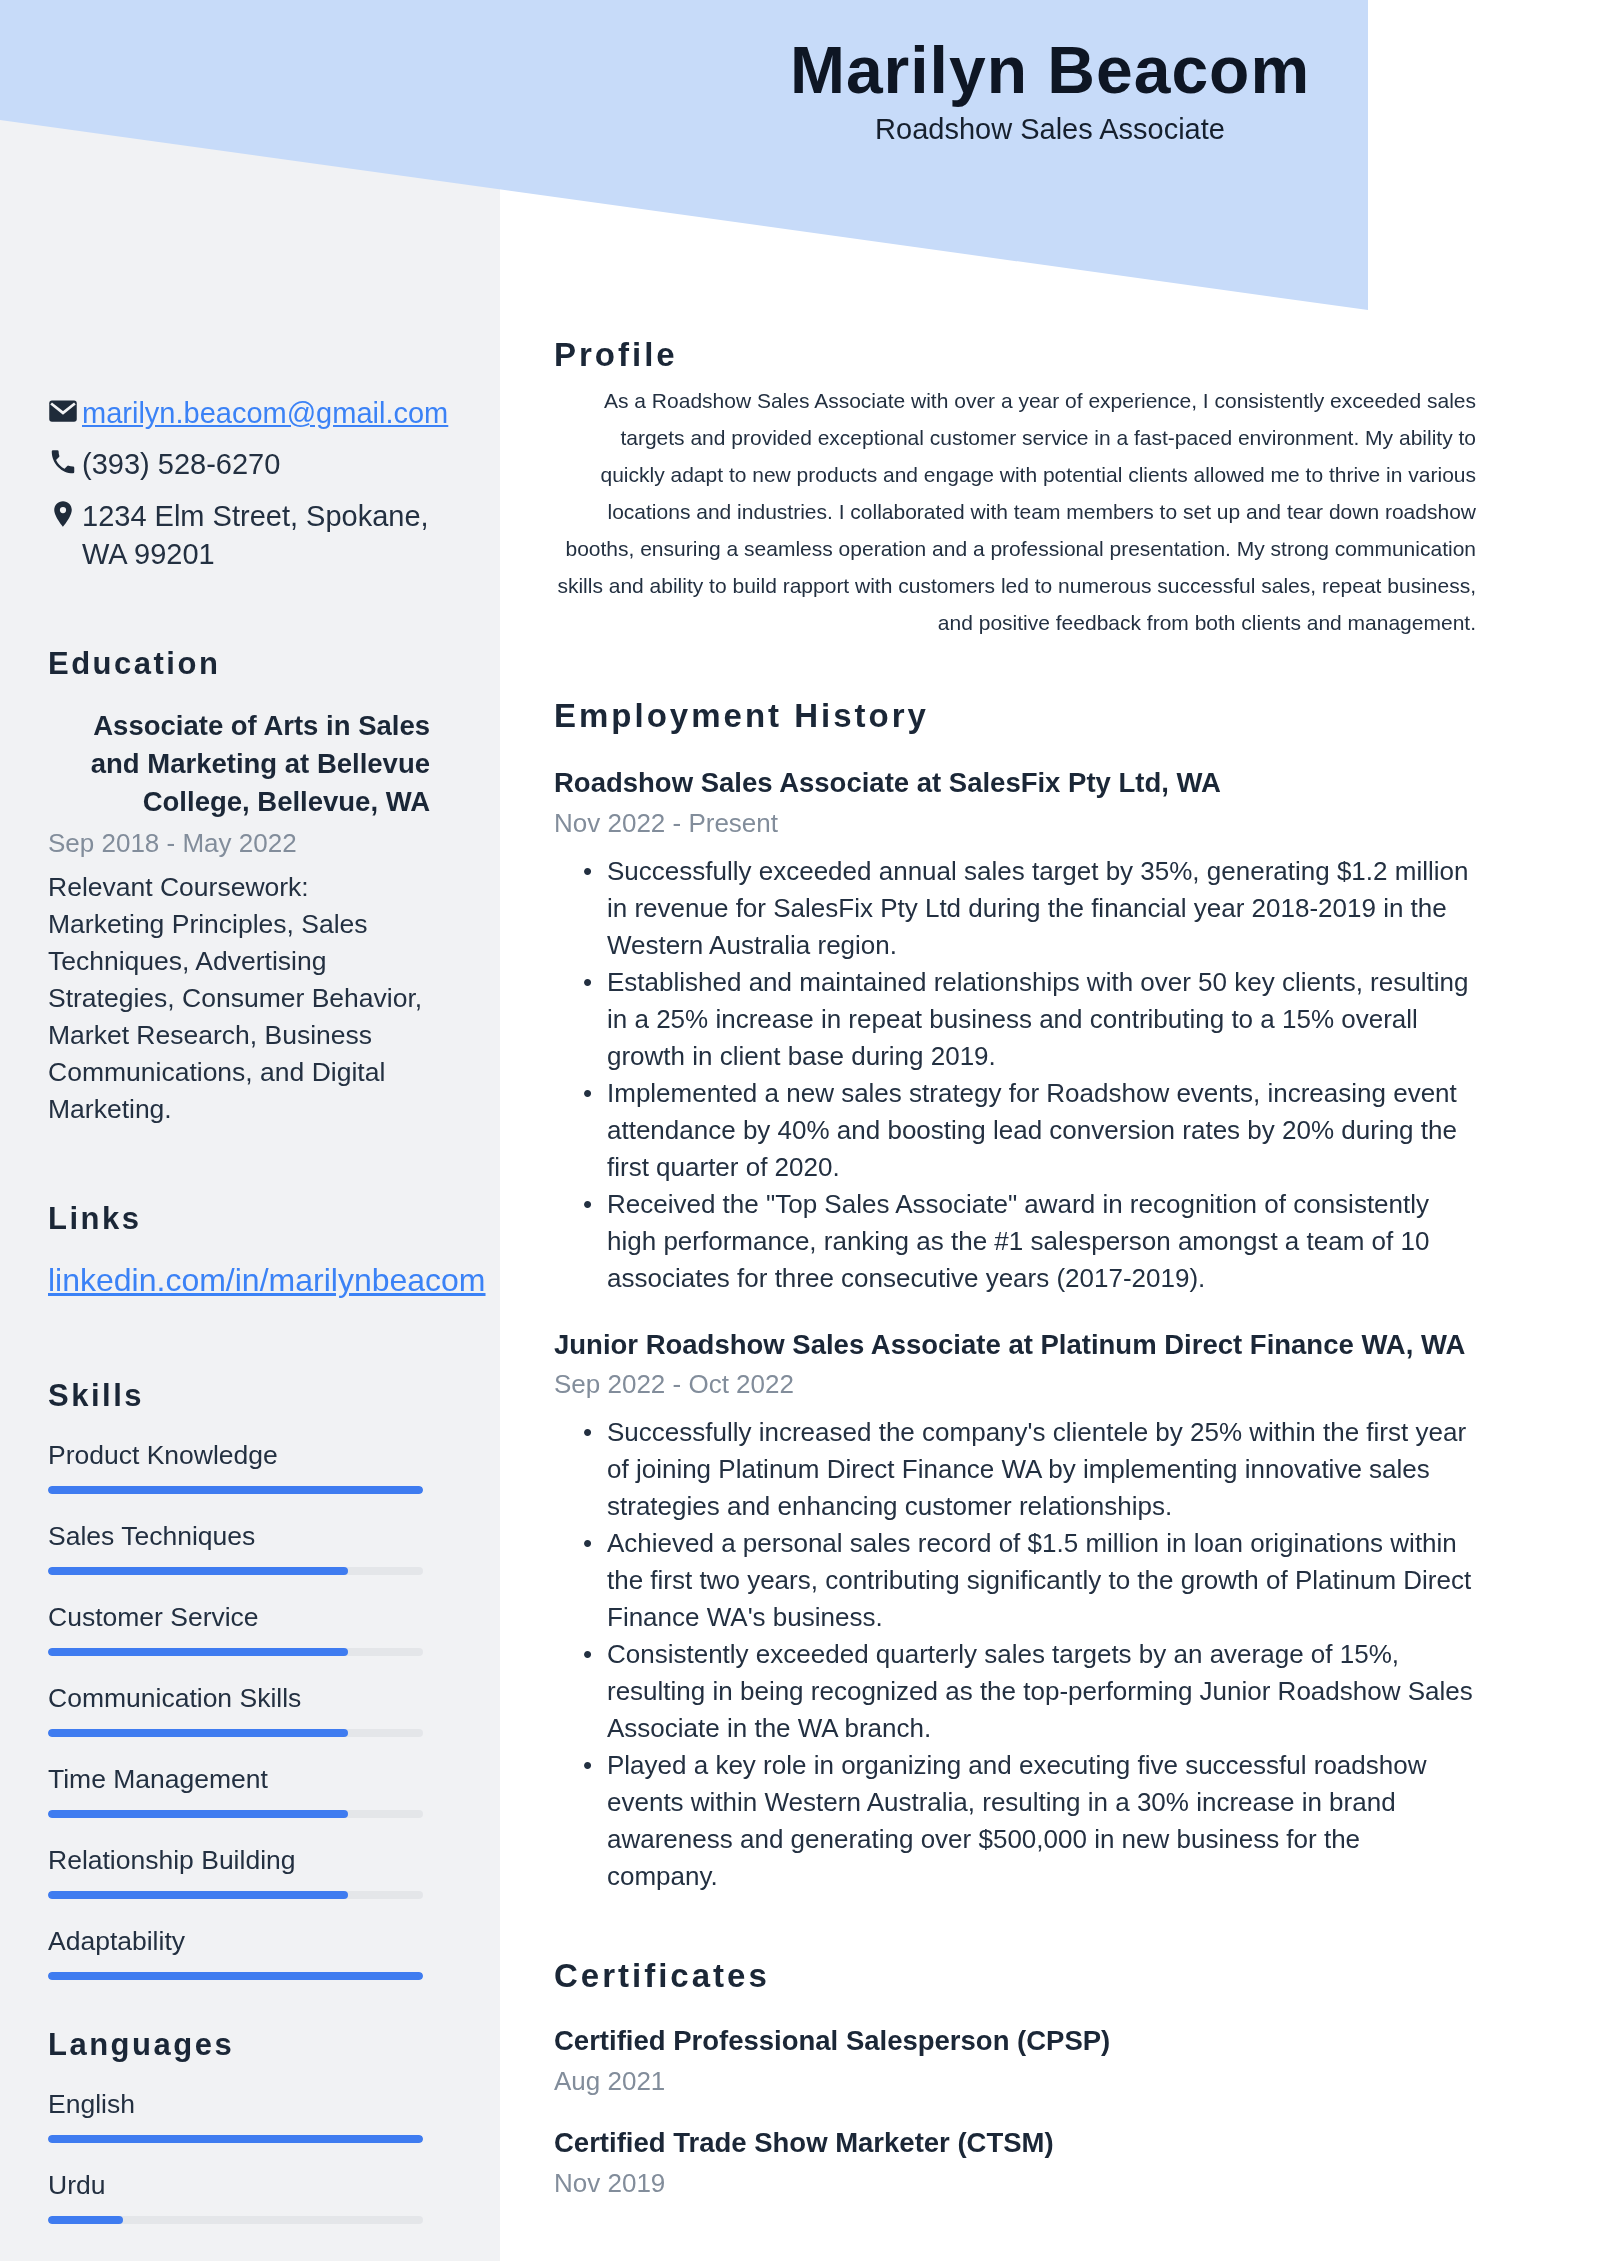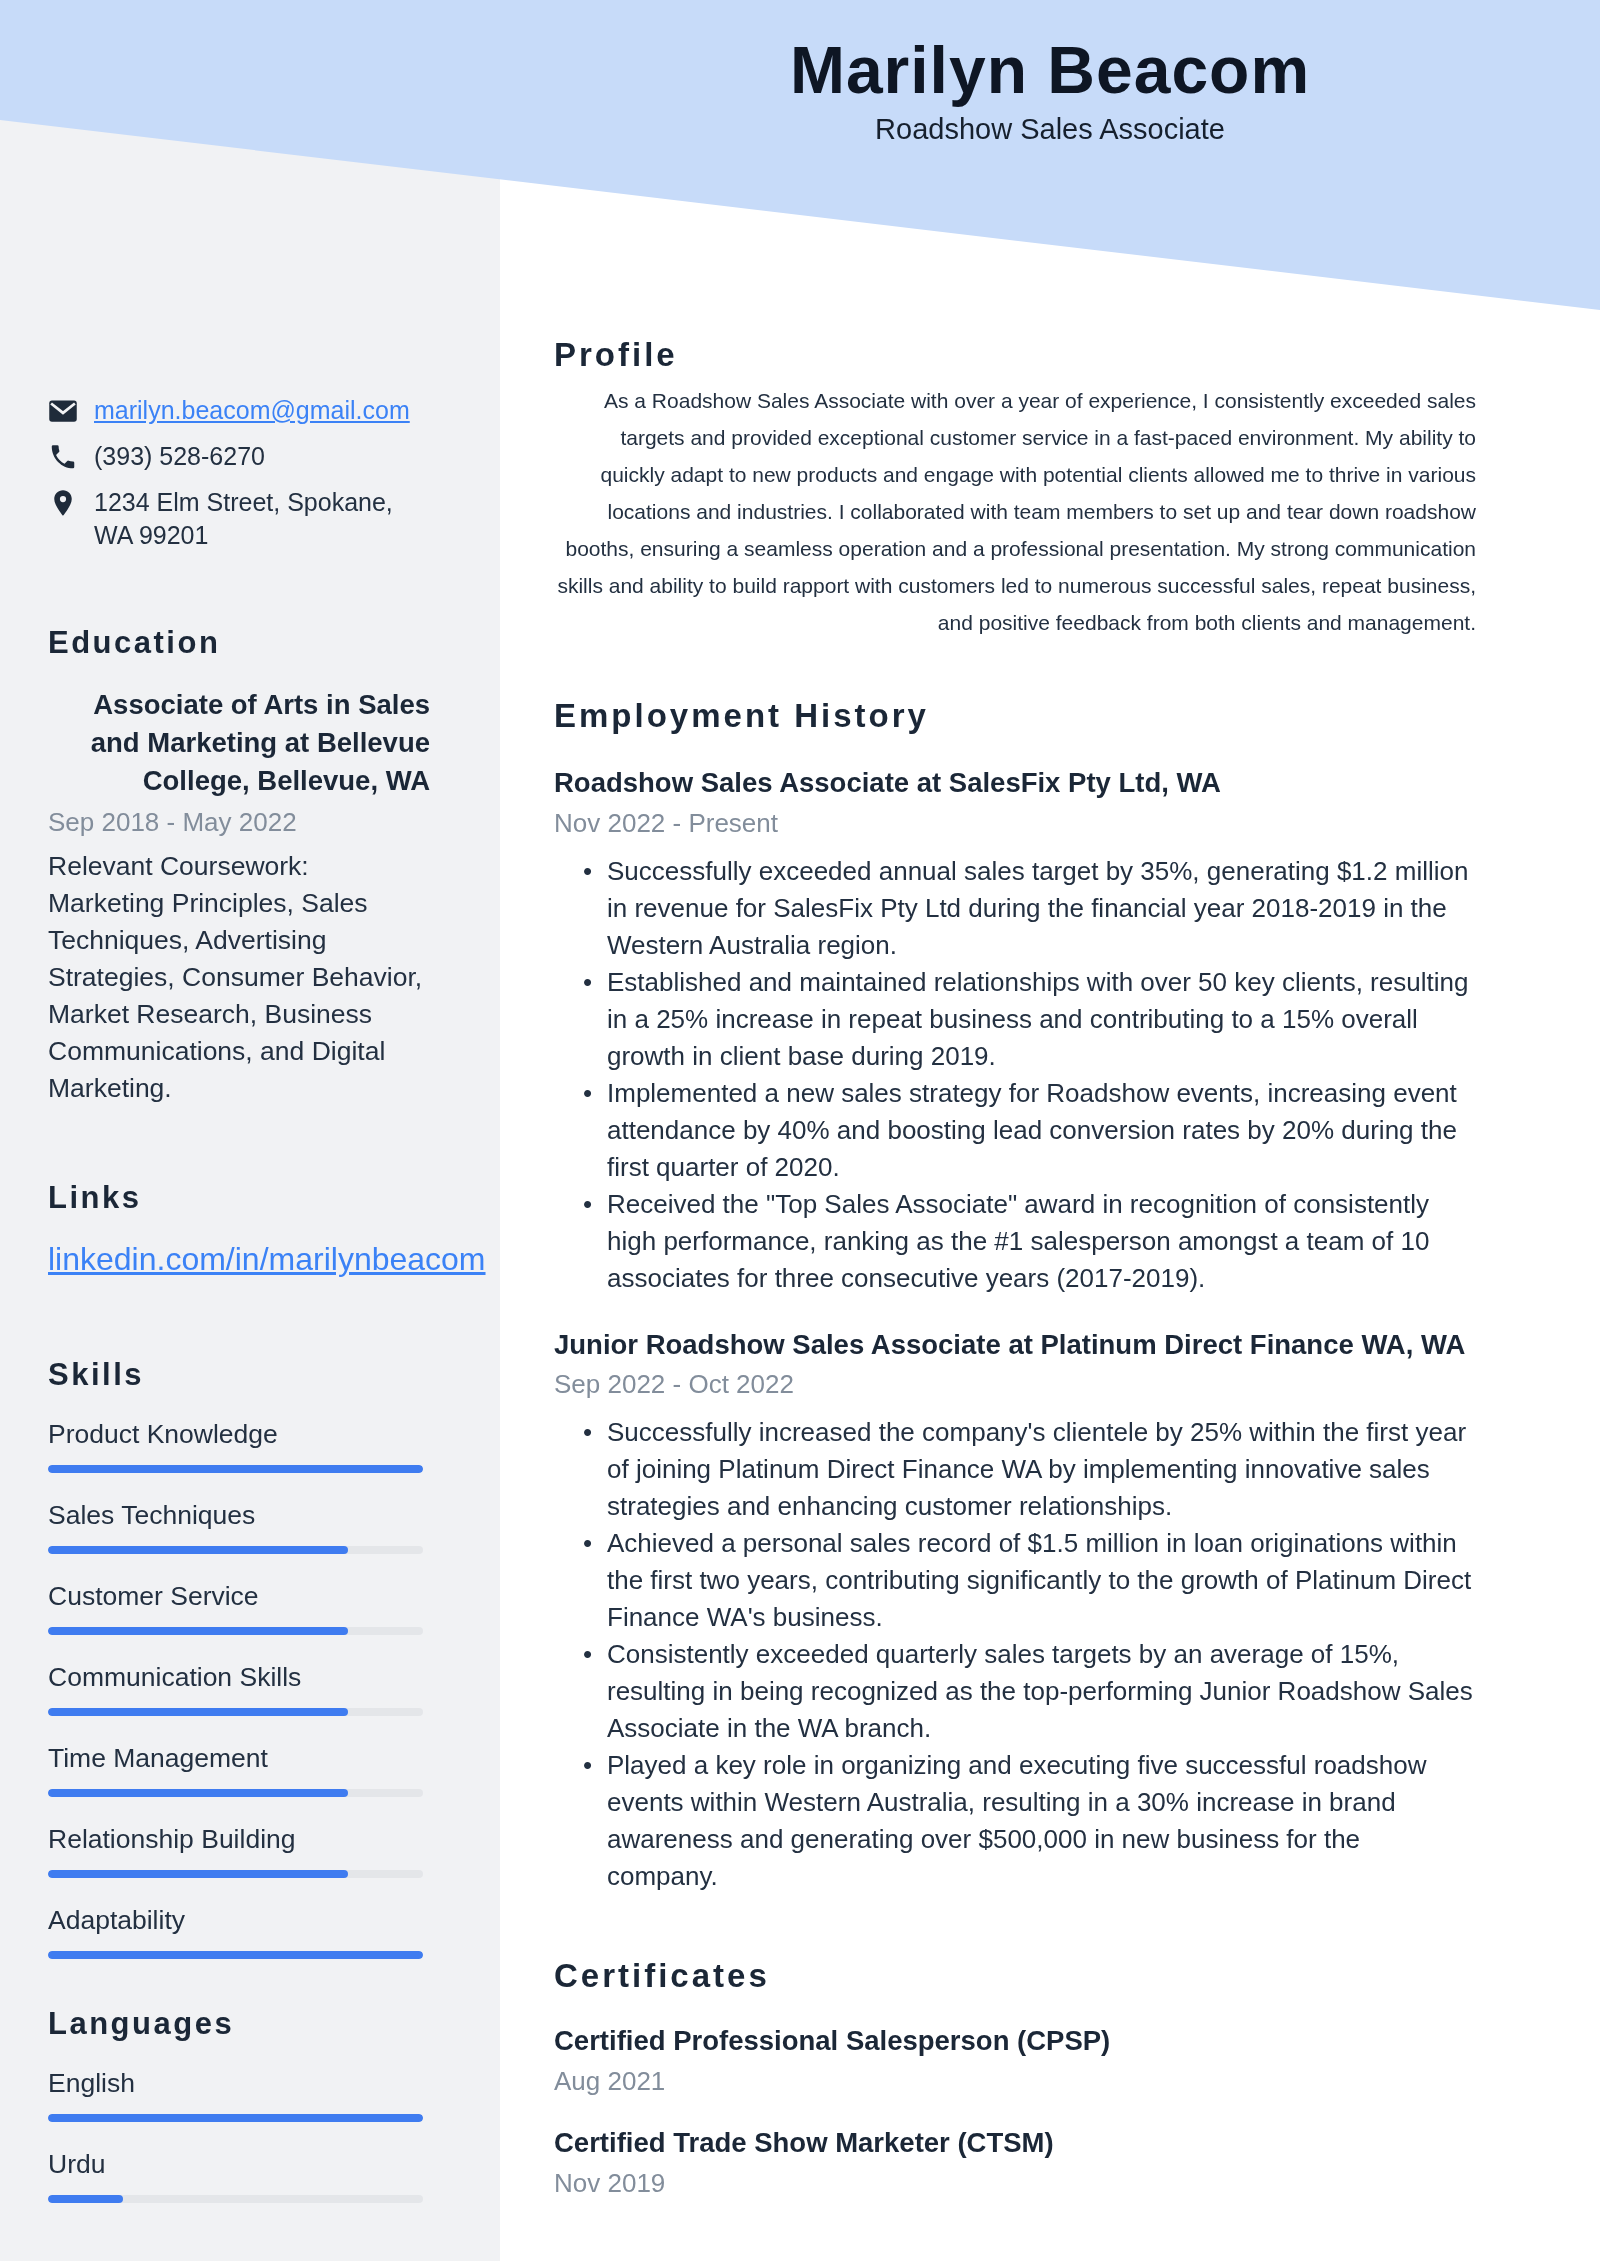--- a/index.html
+++ b/index.html
@@ -4,38 +4,38 @@
 <style>
   html,body{margin:0;padding:0;}
   body{
     width:1600px;height:2261px;position:relative;overflow:hidden;
     background:#ffffff;
     font-family:"Liberation Sans","DejaVu Sans",sans-serif;
     color:#233041;
   }
   
   .header-band{
-    position:absolute;top:0;left:0;width:1600px;height:310px;
+    position:absolute;top:0;left:0;width:1368px;height:310px;
     background:var(--band,#c7dbf9);
     clip-path:polygon(0 0,100% 0,100% 100%,0 38.7%);
     z-index:3;
   }
   .header-inner{position:absolute;left:520px;top:36px;width:1060px;text-align:center;}
   .person-name{
     font-size:66px;font-weight:700;letter-spacing:1px;color:#0e1624;
     line-height:1.05;margin:0;
   }
   .person-title{font-size:29px;color:#16202e;margin-top:8px;}
   
   .sidebar{
     position:absolute;left:0;top:0;width:500px;height:2261px;
     background:var(--side,#f1f2f4);z-index:1;
   }
   .sidebar-content{position:absolute;left:48px;top:394px;width:382px;z-index:4;}
-  .contact-row{display:flex;gap:16px;margin-bottom:13px;font-size:25px;line-height:1.32;}
+  .contact-row{display:flex;gap:4px;margin-bottom:13px;font-size:29px;line-height:1.32;}
   .contact-icon{flex:0 0 30px;width:30px;height:30px;margin-top:2px;}
   .contact-icon svg{width:30px;height:30px;display:block;}
   .link{color:var(--link,#3b82f6);text-decoration:underline;}
   .side-heading{
     font-size:31px;font-weight:700;letter-spacing:2.5px;color:#1b2737;
     margin:0 0 0 0;line-height:1.1;
   }
   .edu-section{margin-top:74px;}
   .side-title{font-size:27.5px;font-weight:700;color:#1b2737;line-height:1.38;margin-top:26px;text-align:right;}
   .side-date{font-size:26px;color:#828d9b;margin-top:7px;}

